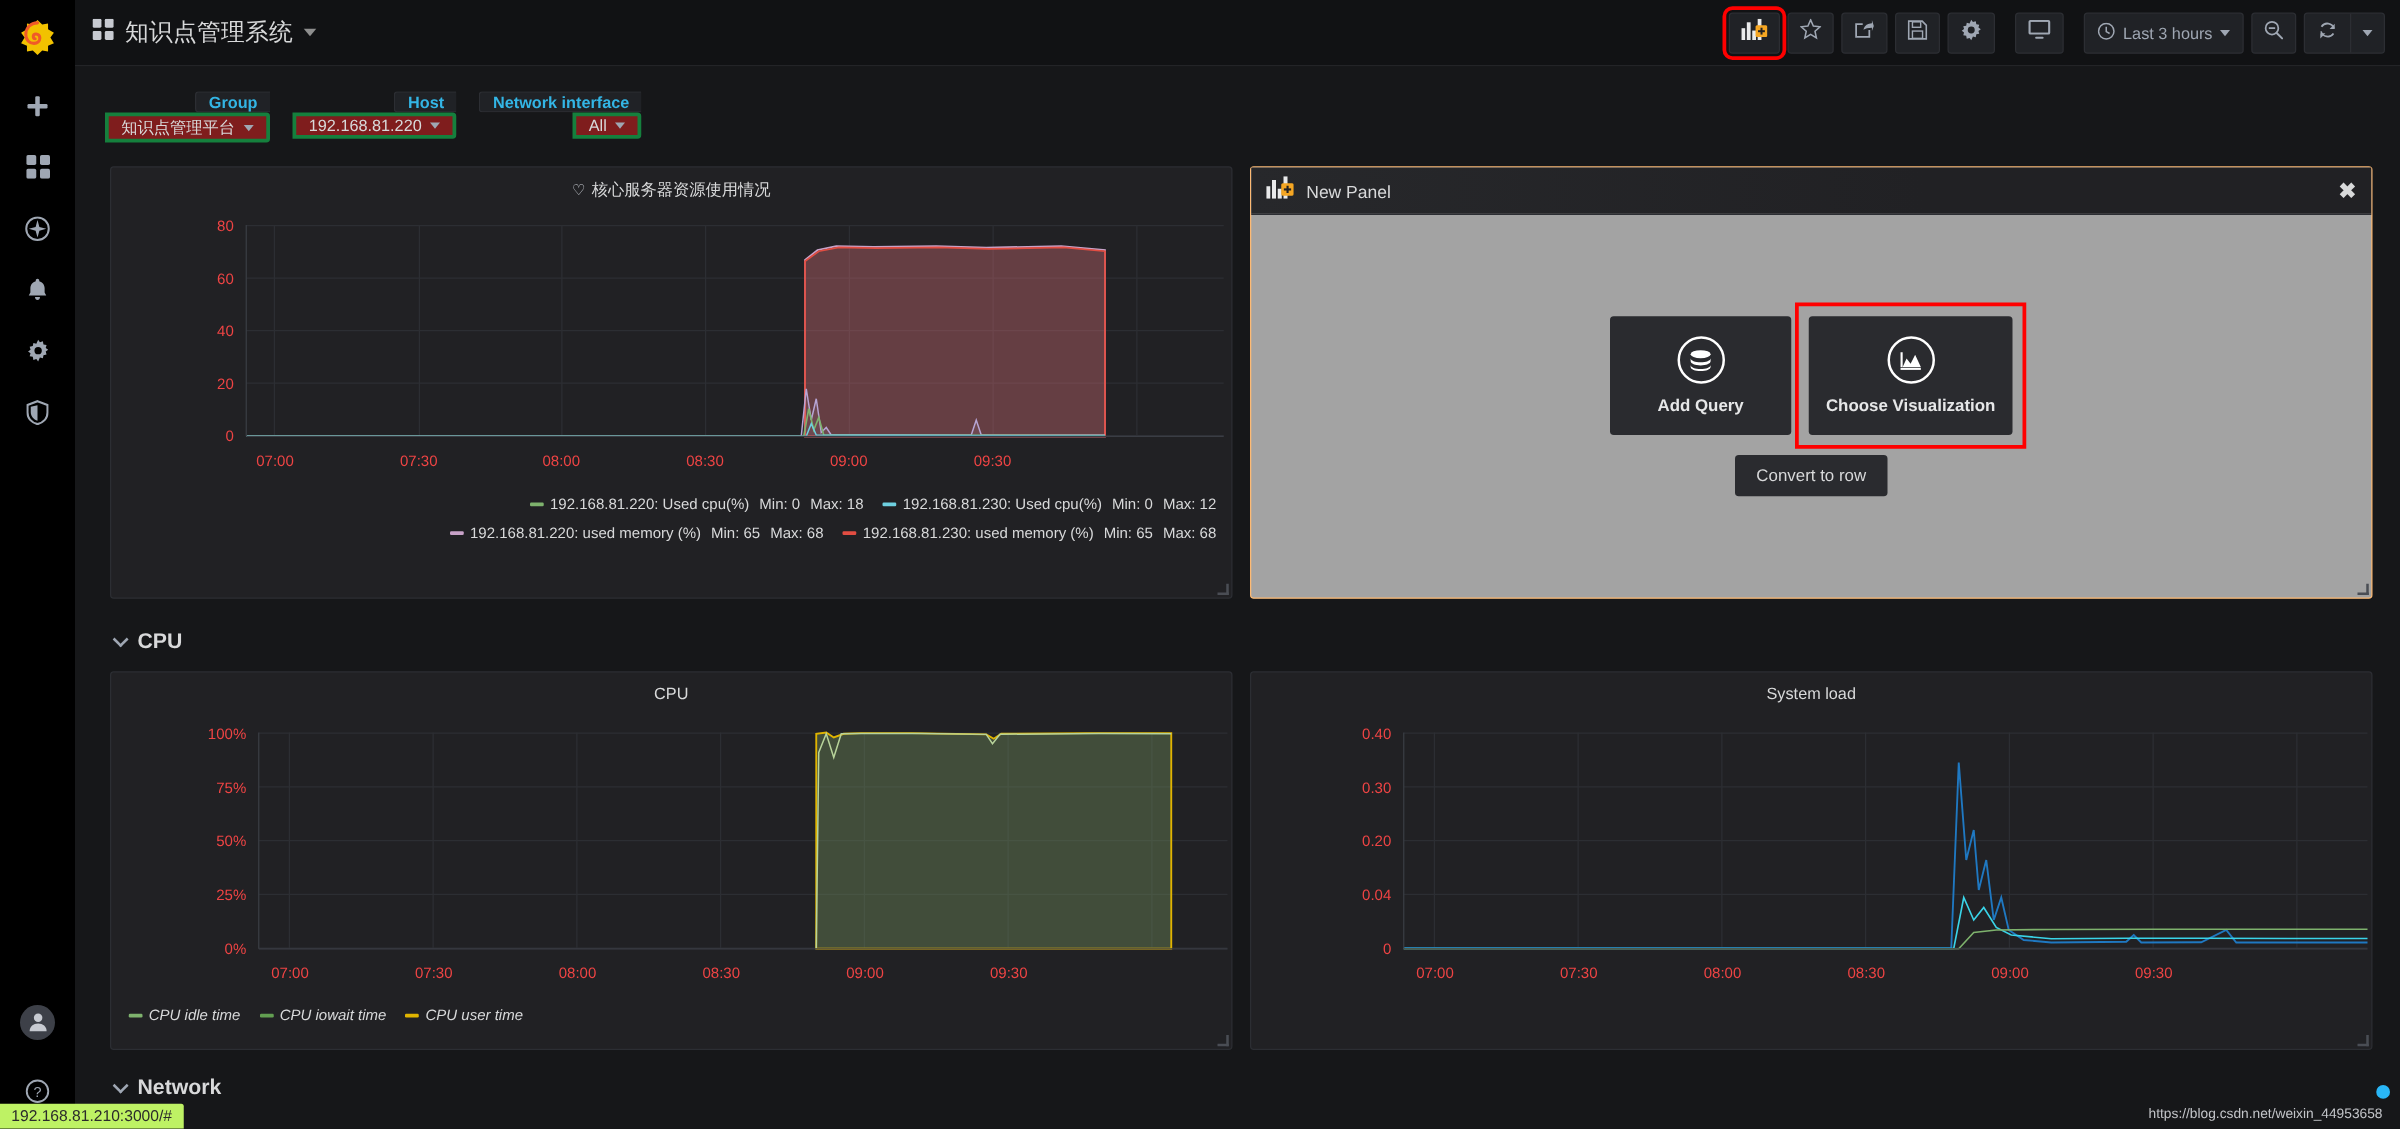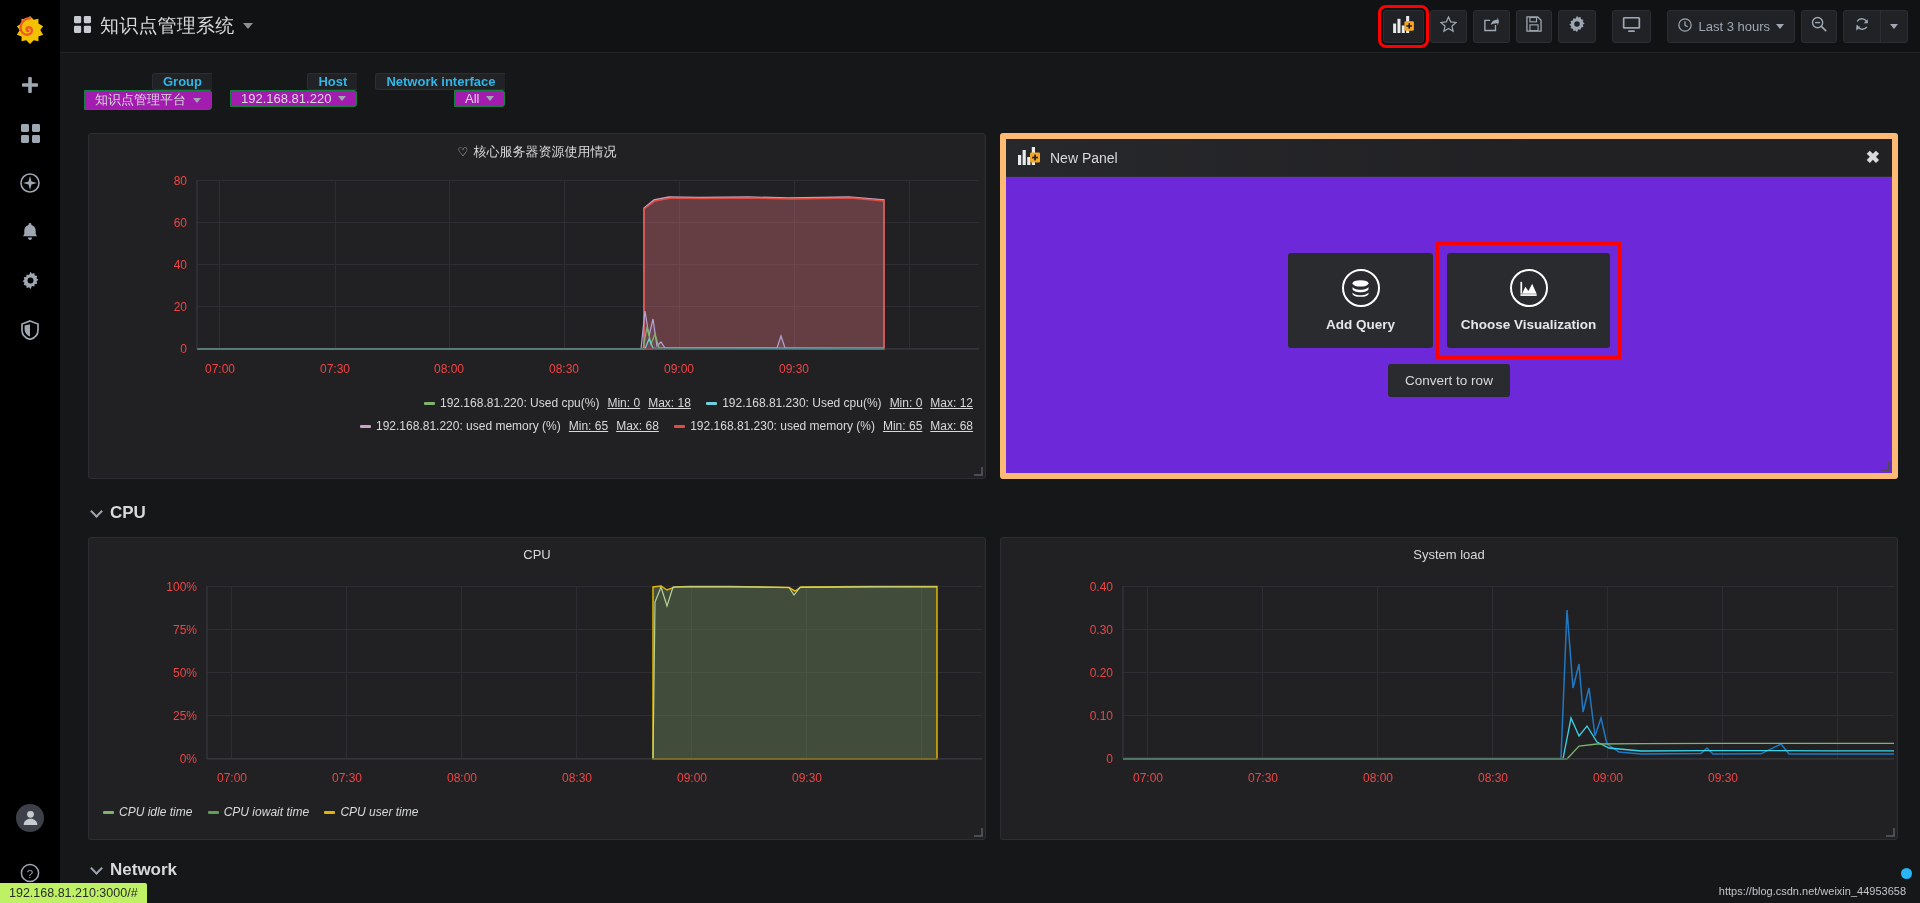--- a/index.html
+++ b/index.html
@@ -100,24 +100,24 @@
   .var-grp { display: flex; align-items: flex-end; height: 16px; flex-direction: column; }
   .var-label {
     background: #202226; color: #33b5e5;
     font-size: 13px; font-weight: 600;
     padding: 0 10px; height: 32px;
     display: flex; align-items: center;
     border: 1px solid #2c2e33; border-right: none;
     border-radius: 3px 0 0 3px;
   }
   .var-value {
-    background: #a21caf; color: #d8d9da;
+    background: #7f1d1d; color: #d8d9da;
     font-size: 13px; padding: 0 10px; height: 32px;
     display: flex; align-items: center; gap: 7px;
-    border: 1px solid #15803d;
+    border: 3px solid #15803d;
     border-radius: 0 3px 3px 0; cursor: pointer;
   }
 
   
   .panel {
     position: absolute;
     background: #212124;
     border: 1px solid #2c2e33;
     border-radius: 3px;
   }
@@ -144,27 +144,27 @@
   .legend {
     position: absolute; left: 0; width: 100%;
     font-size: 12px; color: #d8d9da;
     padding-left: 14px; line-height: 19px;
   }
   .leg-item { display: inline-flex; align-items: center; margin-right: 12px; white-space: nowrap; }
   .leg-swatch {
     width: 11px; height: 3px; border-radius: 1px; margin-right: 5px;
     display: inline-block;
   }
-  .leg-stat { margin-left: 8px; color: #d8d9da; text-decoration: underline; }
+  .leg-stat { margin-left: 8px; color: #d8d9da; }
 
   
   #newpanel {
     position: absolute;
-    background: #6d28d9;
-    border: 6px solid #fdba74;
+    background: #a3a3a3;
+    border: 1px solid #fdba74;
     border-radius: 3px;
   }
   .np-header {
     height: 38px; display: flex; align-items: center;
     padding: 0 12px;
     background: linear-gradient(90deg,#27282b 0%, #212124 60%);
     border-bottom: 1px solid #2c2e33;
   }
   .np-title { font-size: 14px; color: #d8d9da; margin-left: 10px; }
   .np-close {
@@ -655,21 +655,21 @@
 
       <path d="M122,190.8 L562,190.8 L570,150 L578,168 L586,158 L596,174 L608,180 L640,183 L700,182.6 L760,182.6 L830,182.8 L893,182.8" fill="none" stroke="#3ad4e8" stroke-width="1.3"></path>
 
       <path d="M122,191 L566,191 L578,178 L596,176 L640,175.6 L720,175.4 L800,175.4 L893,175.4" fill="none" stroke="#7eb26d" stroke-width="1.3"></path>
       <line x1="122" y1="191" x2="893" y2="191" stroke="#3a3d44" stroke-width="1"></line>
       <line x1="122" y1="18" x2="122" y2="191" stroke="#3a3d44" stroke-width="1"></line>
     </svg>
     <div class="ax-label" style="left:54px; top:12px; width:58px;">0.40</div>
     <div class="ax-label" style="left:54px; top:55px; width:58px;">0.30</div>
     <div class="ax-label" style="left:54px; top:98px; width:58px;">0.20</div>
-    <div class="ax-label" style="left:54px; top:141px; width:58px;">0.10</div>
+    <div class="ax-label" style="left:54px; top:141px; width:58px;">0.04</div>
     <div class="ax-label" style="left:54px; top:184px; width:58px;">0</div>
   </div>
 
   <div style="position:absolute; left:0; top:233px; width:898px; height:22px;">
     <div class="ax-label x" style="left:116px; width:62px;">07:00</div>
     <div class="ax-label x" style="left:231px; width:62px;">07:30</div>
     <div class="ax-label x" style="left:346px; width:62px;">08:00</div>
     <div class="ax-label x" style="left:461px; width:62px;">08:30</div>
     <div class="ax-label x" style="left:576px; width:62px;">09:00</div>
     <div class="ax-label x" style="left:691px; width:62px;">09:30</div>

